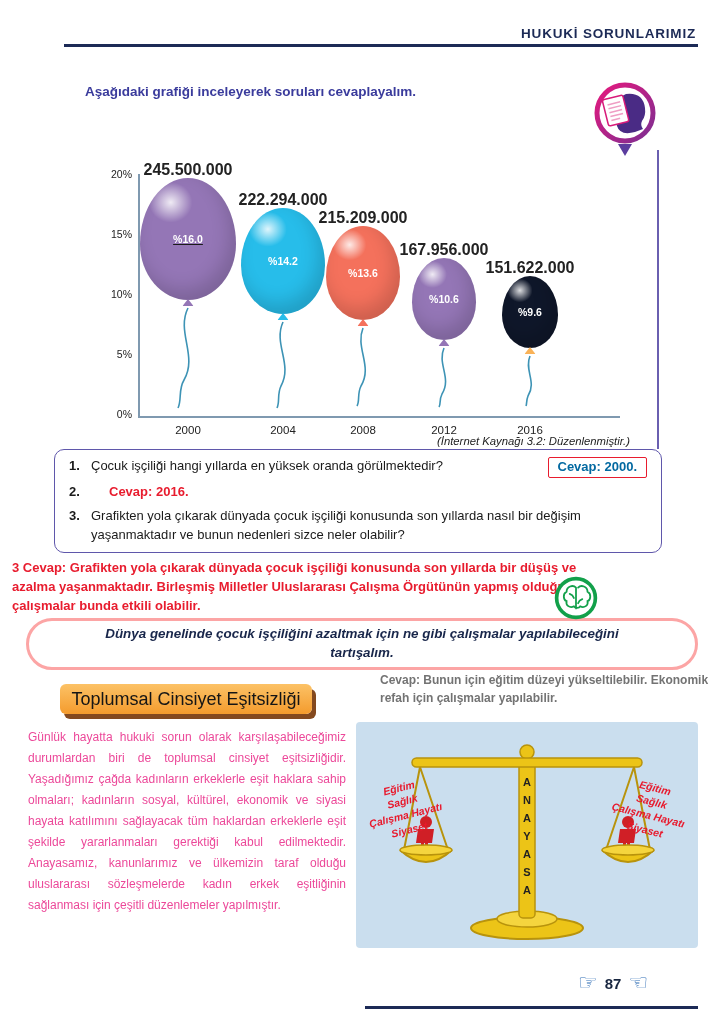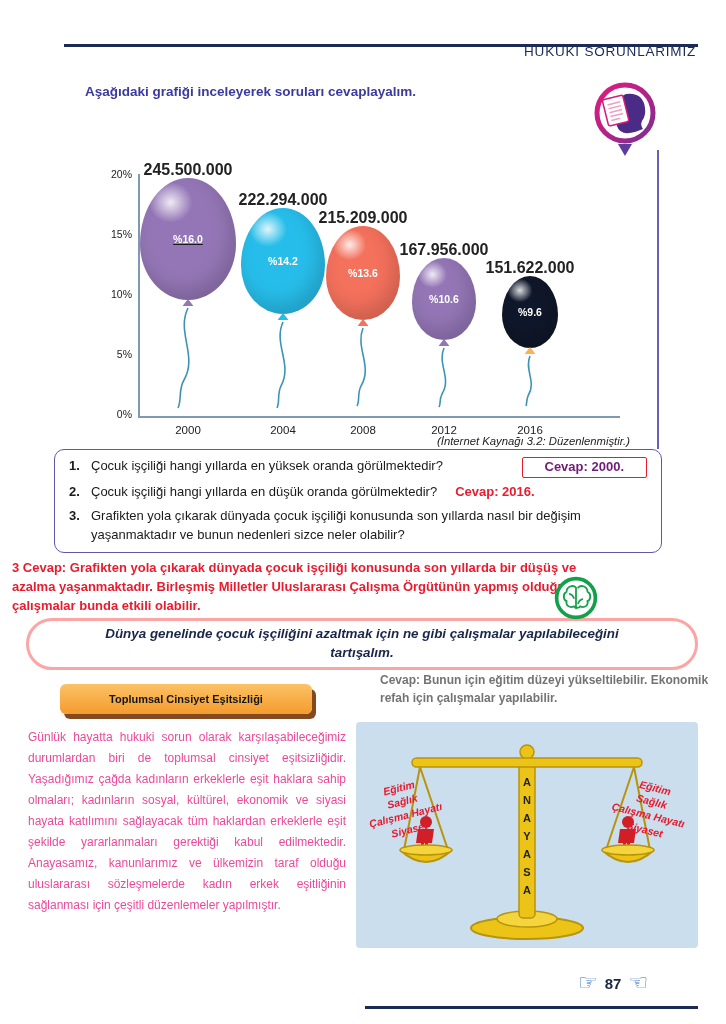--- a/index.html
+++ b/index.html
@@ -1,21 +1,21 @@
 <!DOCTYPE html>
 <html lang="tr"><head>
 <meta charset="utf-8">
 <style>
   *{margin:0;padding:0;box-sizing:border-box}
   html,body{background:#fff}
   .page{position:relative;width:726px;height:1024px;background:#fff;
         font-family:"Liberation Sans",sans-serif;color:#1a1a1a;overflow:hidden}
 
   
-  .header-title{position:absolute;top:44px;right:30px;font-size:13.5px;font-weight:normal;
+  .header-title{position:absolute;top:26px;right:30px;font-size:13.5px;font-weight:bold;
                 letter-spacing:.8px;color:#1c2a56}
   .header-rule{position:absolute;top:44px;left:64px;width:634px;height:2.5px;background:#1c2a56}
 
   
   .intro{position:absolute;left:85px;top:84px;font-size:13.5px;font-weight:bold;color:#3a3b9c}
   .chart-title{position:absolute;left:76px;top:116px;width:562px;font-size:12.4px;font-weight:bold;
                font-style:italic;color:#111;line-height:1.35}
 
   
   .head-icon{position:absolute;left:592px;top:80px;width:66px;height:82px}
@@ -48,41 +48,41 @@
   .source{position:absolute;left:320px;top:435px;width:310px;text-align:right;
           font-size:11.3px;font-style:italic;color:#222}
 
   
   .qbox{position:absolute;left:54px;top:449px;width:608px;border:1.6px solid #5f57ab;border-radius:10px;
         padding:7px 14px 8px 14px;display:flex;flex-direction:column;gap:5px}
   .qrow{display:flex;align-items:flex-start;font-size:13px;line-height:1.45}
   .qno{font-weight:bold;width:22px;flex:0 0 22px}
   .qtext{color:#1a1a1a}
   .q3{flex:1}
-  .ansbox{margin-left:auto;border:1.6px solid #e81c2e;border-radius:2px;color:#701a75;
-          font-weight:bold;padding:0 22px;white-space:nowrap}
+  .ansbox{margin-left:auto;border:1.6px solid #e81c2e;border-radius:2px;color:#0369a1;
+          font-weight:bold;padding:0 9px;white-space:nowrap}
   .ansplain{margin-left:18px;color:#e81c2e;font-weight:bold;white-space:nowrap}
   .answer3{position:absolute;left:12px;top:559px;width:578px;color:#e81c2e;font-weight:bold;
            font-size:13px;line-height:1.45}
 
   
   .brain-badge{position:absolute;left:554px;top:576px;width:44px;height:44px;z-index:3}
   .discussion{position:absolute;left:26px;top:618px;width:672px;height:52px;border:3px solid #fca5a5;
               border-radius:26px;background:#fff;display:flex;align-items:center;justify-content:center;
               text-align:center;padding:0 46px;z-index:2}
   .discussion span{font-size:13.4px;font-weight:bold;font-style:italic;color:#18264a;line-height:1.4}
   .disc-answer{position:absolute;left:380px;top:671px;width:332px;color:#737373;font-weight:bold;
                font-size:12px;line-height:1.5}
 
   
   .section-banner{position:absolute;left:60px;top:684px;width:252px;height:30px;border-radius:6px;
                   background:linear-gradient(180deg,#fcc266,#f49b2d);
                   box-shadow:4px 5px 0 rgba(122,58,12,.92);
                   display:flex;align-items:center;justify-content:center}
-  .section-banner span{font-size:11px;font-weight:bold;color:#151515}
+  .section-banner span{font-size:18px;font-weight:normal;color:#151515}
   .body-text{position:absolute;left:28px;top:727px;width:318px;font-size:12px;line-height:21px;
              text-align:justify;color:#ec4899}
 
   
   .scale-panel{position:absolute;left:356px;top:722px;width:342px;height:226px;background:#cadeee;border-radius:4px}
   .scale-panel svg{position:absolute;inset:0}
   .scale-panel svg text{font-family:"Liberation Sans",sans-serif;font-weight:bold;font-size:11px;fill:#222}
   .scale-label{position:absolute;width:92px;text-align:center;color:#e8192c;font-weight:bold;font-style:italic;
                font-size:10.5px;line-height:1.35;white-space:pre-line}
   .scale-label.left{left:2px;top:58px;transform:rotate(-14deg)}
@@ -176,21 +176,20 @@
   <div class="source">(İnternet Kaynağı 3.2: Düzenlenmiştir.)</div>
 
   <div class="qbox">
     <div class="qrow">
       <span class="qno">1.</span>
       <span class="qtext">Çocuk işçiliği hangi yıllarda en yüksek oranda görülmektedir?</span>
       <span class="ansbox">Cevap: 2000.</span>
     </div>
     <div class="qrow">
       <span class="qno">2.</span>
-      <span class="qtext">Çocuk işçiliği hangi yıllarda en düşük oranda görülmektedir?</span>
       <span class="ansplain">Cevap: 2016.</span>
     </div>
     <div class="qrow">
       <span class="qno">3.</span>
       <span class="qtext q3">Grafikten yola çıkarak dünyada çocuk işçiliği konusunda son yıllarda nasıl bir değişim yaşanmaktadır ve bunun nedenleri sizce neler olabilir?</span>
     </div>
   </div>
 
   <div class="answer3">3 Cevap: Grafikten yola çıkarak dünyada çocuk işçiliği konusunda son yıllarda bir düşüş ve azalma yaşanmaktadır. Birleşmiş Milletler Uluslararası Çalışma Örgütünün yapmış olduğu çalışmalar bunda etkili olabilir.</div>
 

